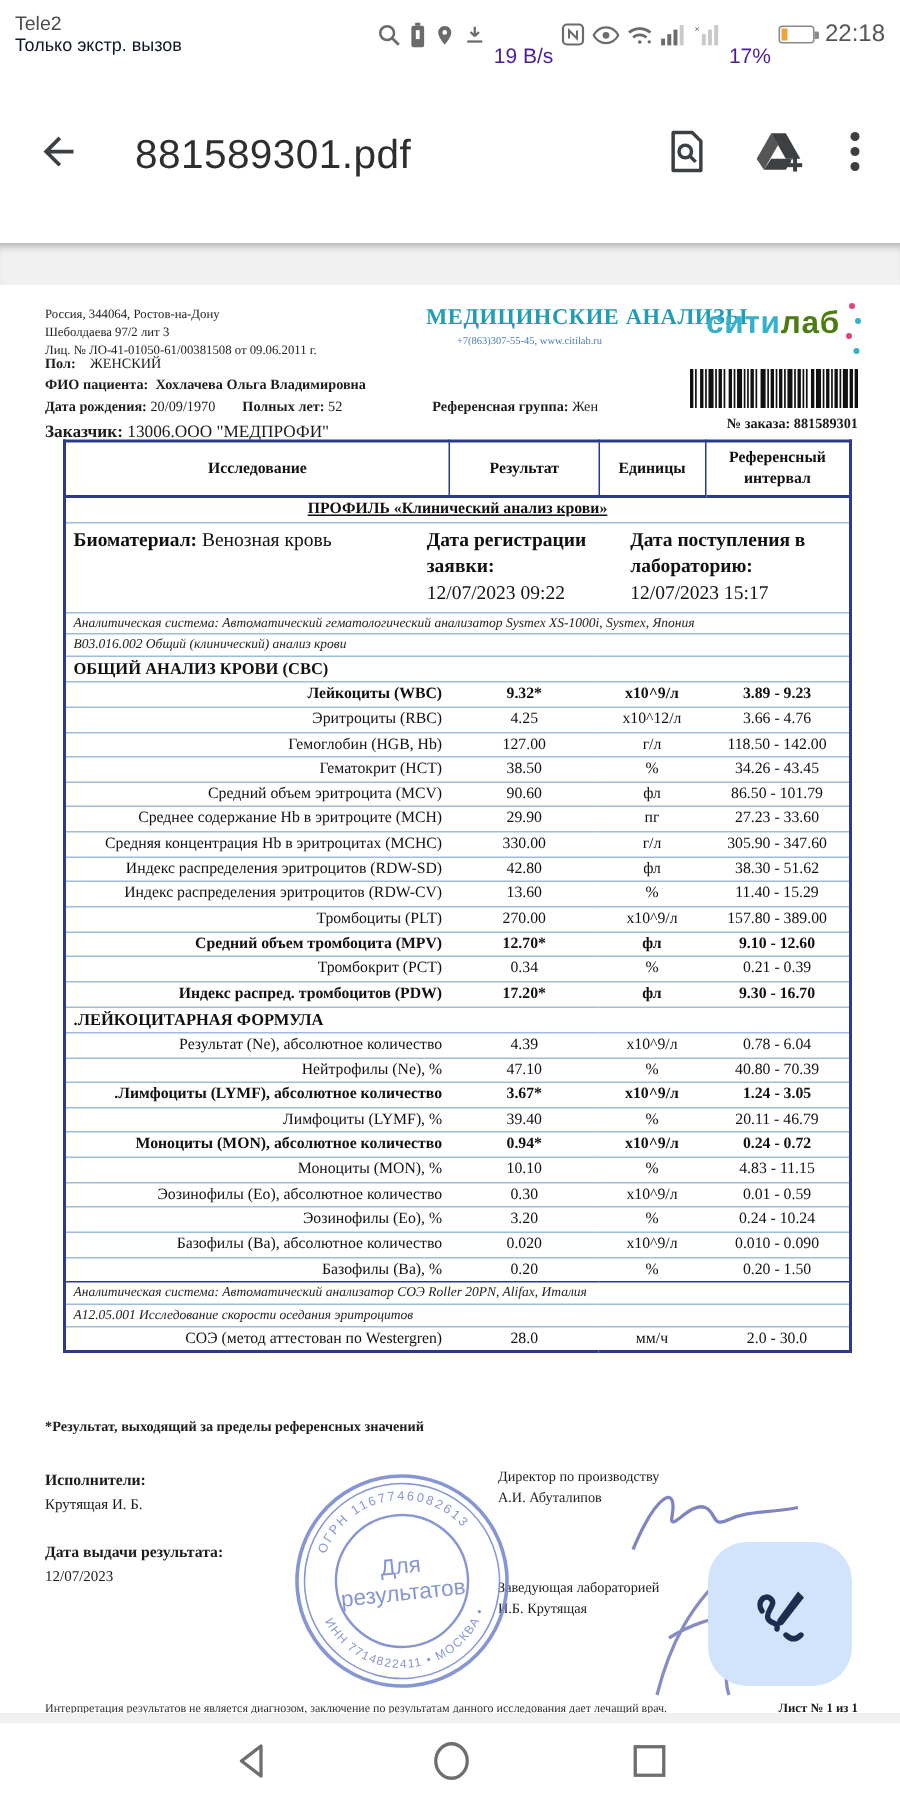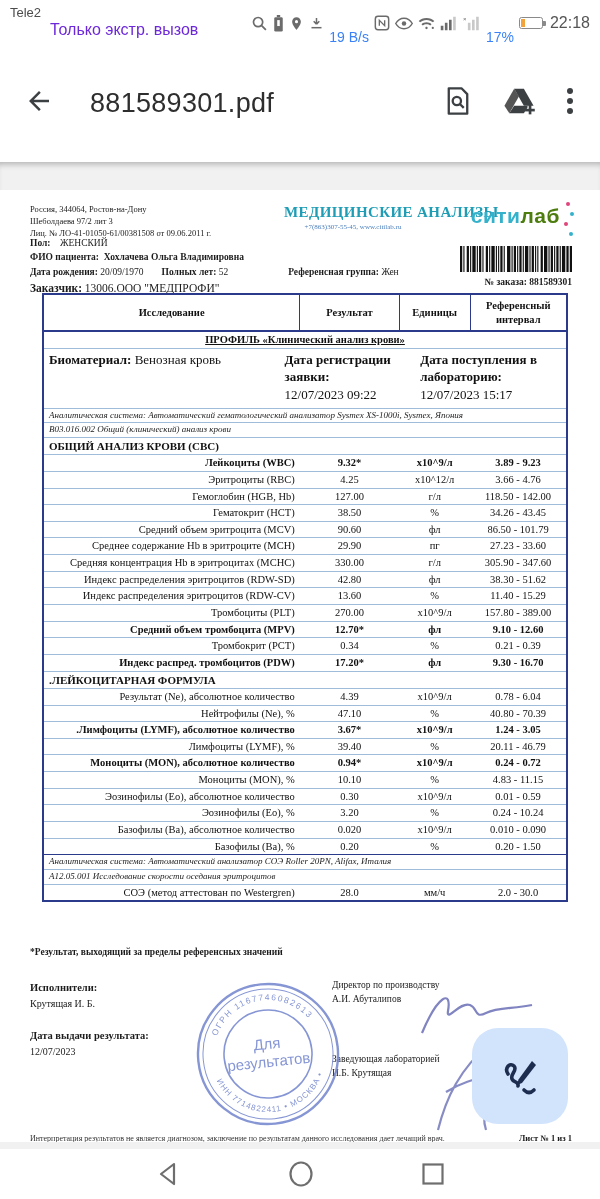--- a/index.html
+++ b/index.html
@@ -6,24 +6,24 @@
   html,body { background:#fff; }
   #screen { position:relative; width:600px; height:1199px; background:#fff; overflow:hidden;
             font-family:"Liberation Sans", sans-serif;padding-left:40px; }
 
   
   .statusbar { position:absolute; top:0; left:0; right:0; height:44px;
                display:flex; align-items:center; justify-content:space-between;
                padding:2px 10px 0 10px; color:#5f6368; }
   .sb-left { line-height:1.15; }
   .sb-carrier { font-size:13px; color:#4c4c4c; }
-  .sb-sub { font-size:16px; color:#6d28d9;margin-left:40px; }
+  .sb-sub { font-size:12px; color:#0f172a; }
   .sb-right { display:flex; align-items:center; gap:5px; }
   .sb-right svg { display:block; }
-  .sb-txt { font-size:14px; color:#3b82f6; white-space:nowrap;margin-top:28px; }
+  .sb-txt { font-size:14px; color:#4c1d95; white-space:nowrap;margin-top:28px; }
   .sb-time { font-size:16px; color:#555; margin-left:2px; }
   .batt-h { position:relative; width:24px; height:12px; border:1.6px solid #8a8a8a; border-radius:2.5px; }
   .batt-h::after { content:""; position:absolute; right:-4px; top:2.5px; width:2.5px; height:5px; background:#8a8a8a; border-radius:0 1px 1px 0; }
   .batt-fill { position:absolute; left:1px; top:1px; bottom:1px; width:4px; background:#f2a33c; }
 
   
   .toolbar { position:absolute; top:44px; left:0; right:0; height:118px; background:#fff;
              display:flex; align-items:center; padding:0 20px 0 24px; }
   .tb-title { font-size:27px; color:#2e2e2e; margin-left:36px; flex:1;
               white-space:nowrap; overflow:hidden; letter-spacing:.3px; }

